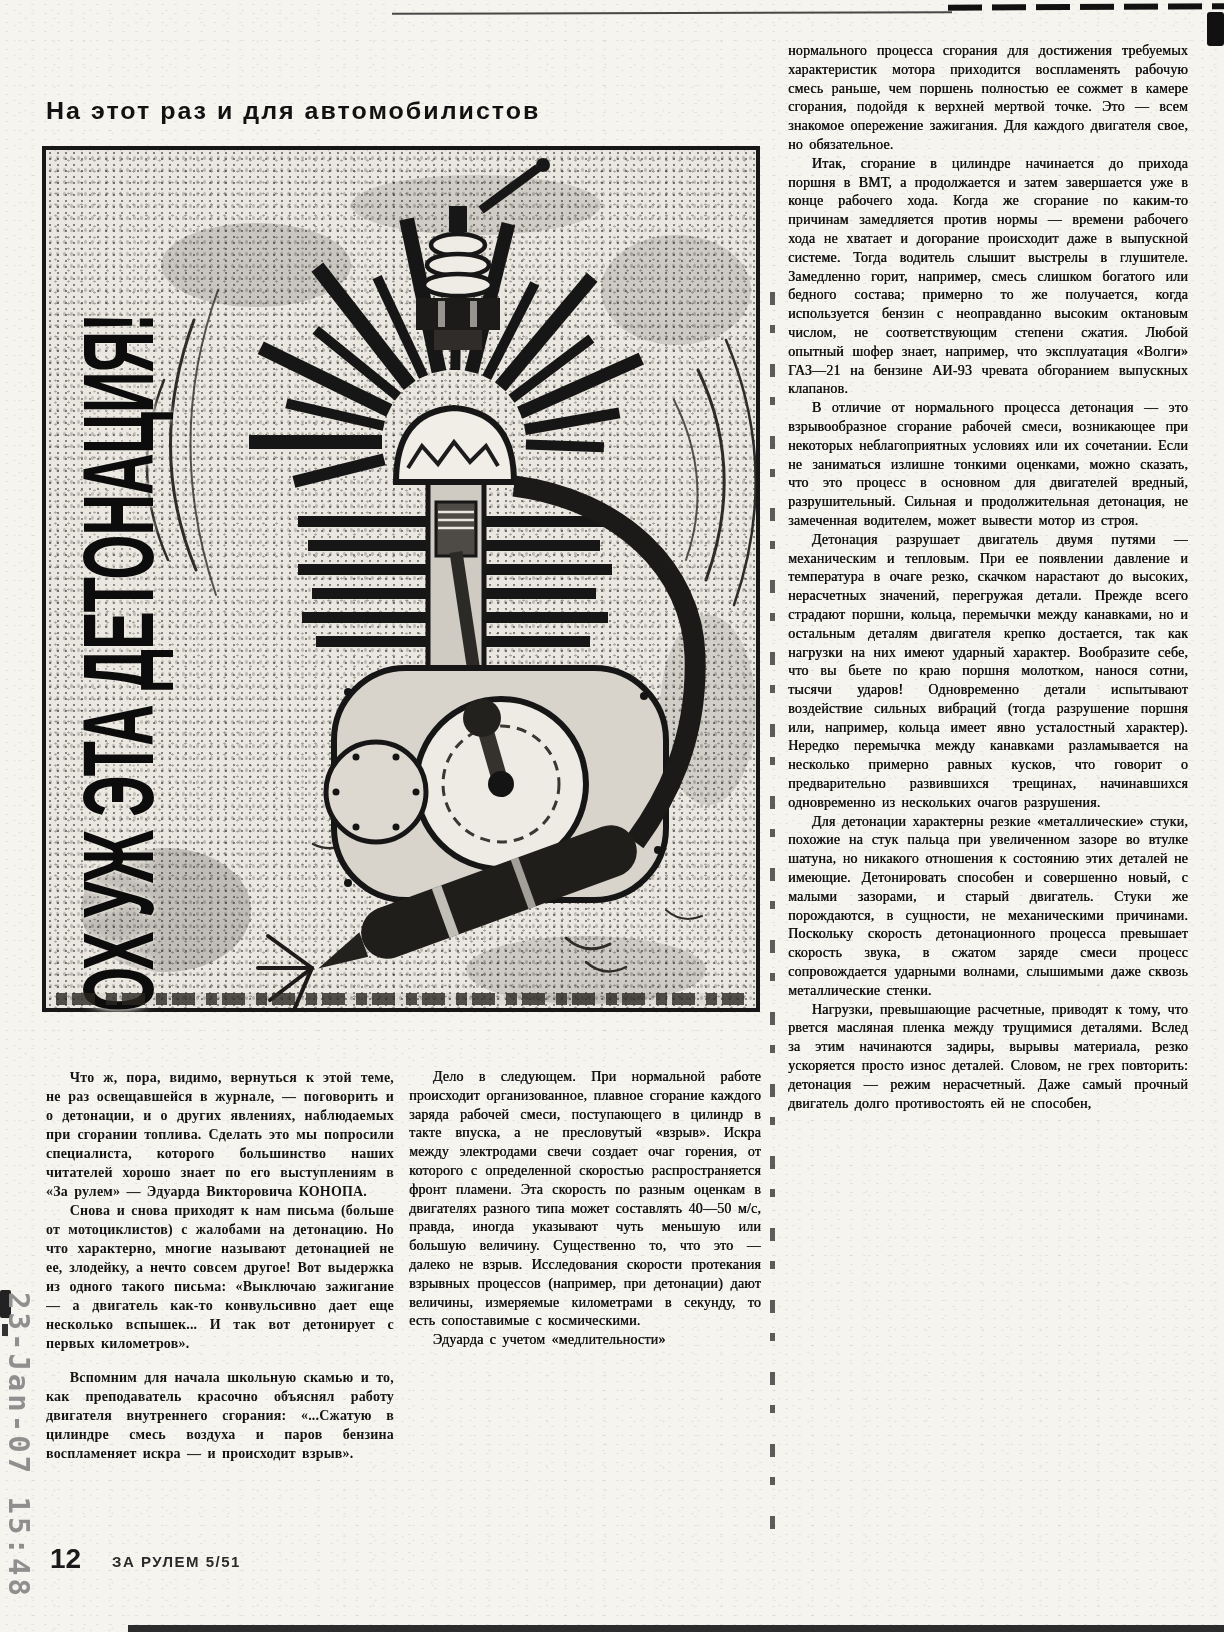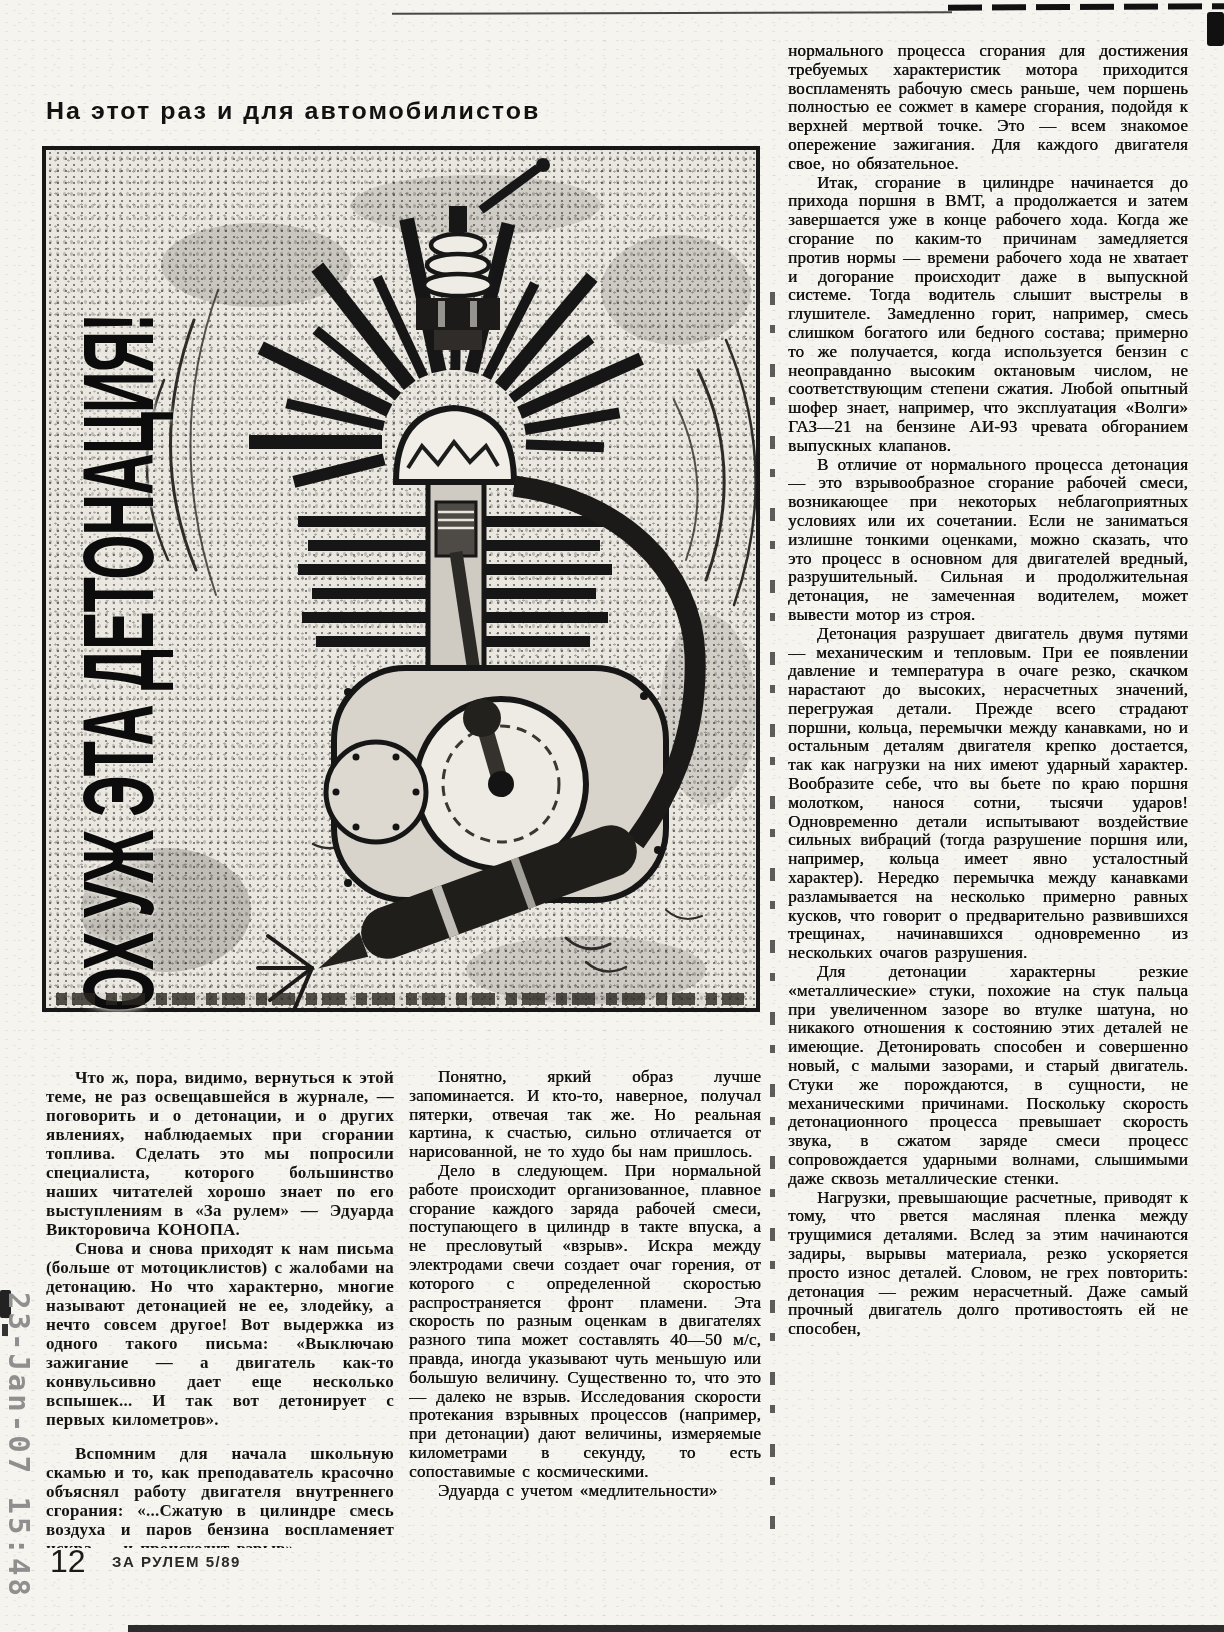--- a/index.html
+++ b/index.html
@@ -44,30 +44,30 @@
   }
   .caption-smudge{
     position:absolute;left:10px;right:12px;bottom:3px;height:12px;
     filter:blur(.6px);opacity:.8;
     background:repeating-linear-gradient(90deg,
       #2a2722 0 11px, rgba(42,39,34,.12) 11px 16px,
       #2a2722 16px 39px, rgba(42,39,34,.08) 39px 50px);
   }
   
   .col{position:absolute;text-align:justify;overflow:hidden;
-       font-size:17px;line-height:18.8px;letter-spacing:.2px;word-spacing:2.5px;color:#141414;}
+       font-size:14px;line-height:18.8px;letter-spacing:.2px;word-spacing:2.5px;color:#141414;}
   .col p{margin:0;text-indent:1.7em;}
   .col1{left:46px;top:1068px;width:348px;height:480px;font-weight:bold;line-height:19px;}
   .col1 p:nth-child(3){margin-top:15px;}
   .col2{left:409px;top:1068px;width:352px;height:482px;text-shadow:.4px 0 0 currentColor;}
   .col3{left:788px;top:42px;width:400px;height:1522px;text-shadow:.4px 0 0 currentColor;}
   .col3 p:first-child{text-indent:0;}
   
   .footer-num{position:absolute;left:50px;top:1543px;
-    font-family:"Liberation Sans",sans-serif;font-weight:normal;font-size:32px;color:#1a1a1a;}
+    font-family:"Liberation Sans",sans-serif;font-weight:bold;font-size:28px;color:#1a1a1a;}
   .footer-issue{position:absolute;left:112px;top:1553px;
     font-family:"Liberation Sans",sans-serif;font-weight:bold;font-size:15px;
     letter-spacing:1.5px;color:#2a2a2a;filter:blur(.35px);}
   
   .watermark{position:absolute;left:2px;top:1292px;width:38px;height:340px;}
   .watermark span{display:inline-block;transform-origin:0 0;
     transform:translate(34px,0) rotate(90deg);white-space:nowrap;
     font-family:"DejaVu Sans Mono",monospace;font-weight:bold;
     font-size:29px;letter-spacing:3px;color:#8f8f8f;filter:blur(.4px);}
   .smudge-a{position:absolute;left:392px;top:12px;width:560px;height:2px;
@@ -222,33 +222,32 @@
     <div class="vtitle">ОХ УЖ ЭТА ДЕТОНАЦИЯ!</div>
     <div class="caption-smudge"></div>
   </div>
 
   <div class="col col1">
       <p>Что ж, пора, видимо, вернуться к этой теме, не раз освещавшейся в журнале, — поговорить и о детонации, и о других явлениях, наблюдаемых при сгорании топлива. Сделать это мы попросили специалиста, которого большинство наших читателей хорошо знает по его выступлениям в «За рулем» — Эдуарда Викторовича КОНОПА.</p>
       <p>Снова и снова приходят к нам письма (больше от мотоциклистов) с жалобами на детонацию. Но что характерно, многие называют детонацией не ее, злодейку, а нечто совсем другое! Вот выдержка из одного такого письма: «Выключаю зажигание — а двигатель как-то конвульсивно дает еще несколько вспышек... И так вот детонирует с первых километров».</p>
       <p>Вспомним для начала школьную скамью и то, как преподаватель красочно объяснял работу двигателя внутреннего сгорания: «...Сжатую в цилиндре смесь воздуха и паров бензина воспламеняет искра — и происходит взрыв».</p>
     </div>
   <div class="col col2">
-      <p>Понятно, яркий образ лучше запоминается. И кто-то, наверное, получал пятерки, отвечая так же. Но реальная картина, к счастью, сильно отличается от нарисованной, не то худо бы нам пришлось.</p>
       <p>Дело в следующем. При нормальной работе происходит организованное, плавное сгорание каждого заряда рабочей смеси, поступающего в цилиндр в такте впуска, а не пресловутый «взрыв». Искра между электродами свечи создает очаг горения, от которого с определенной скоростью распространяется фронт пламени. Эта скорость по разным оценкам в двигателях разного типа может составлять 40—50 м/с, правда, иногда указывают чуть меньшую или большую величину. Существенно то, что это — далеко не взрыв. Исследования скорости протекания взрывных процессов (например, при детонации) дают величины, измеряемые километрами в секунду, то есть сопоставимые с космическими.</p>
       <p>Эдуарда с учетом «медлительности»</p>
     </div>
   <div class="col col3">
       <p>нормального процесса сгорания для достижения требуемых характеристик мотора приходится воспламенять рабочую смесь раньше, чем поршень полностью ее сожмет в камере сгорания, подойдя к верхней мертвой точке. Это — всем знакомое опережение зажигания. Для каждого двигателя свое, но обязательное.</p>
       <p>Итак, сгорание в цилиндре начинается до прихода поршня в ВМТ, а продолжается и затем завершается уже в конце рабочего хода. Когда же сгорание по каким-то причинам замедляется против нормы — времени рабочего хода не хватает и догорание происходит даже в выпускной системе. Тогда водитель слышит выстрелы в глушителе. Замедленно горит, например, смесь слишком богатого или бедного состава; примерно то же получается, когда используется бензин с неоправданно высоким октановым числом, не соответствующим степени сжатия. Любой опытный шофер знает, например, что эксплуатация «Волги» ГАЗ—21 на бензине АИ-93 чревата обгоранием выпускных клапанов.</p>
       <p>В отличие от нормального процесса детонация — это взрывообразное сгорание рабочей смеси, возникающее при некоторых неблагоприятных условиях или их сочетании. Если не заниматься излишне тонкими оценками, можно сказать, что это процесс в основном для двигателей вредный, разрушительный. Сильная и продолжительная детонация, не замеченная водителем, может вывести мотор из строя.</p>
       <p>Детонация разрушает двигатель двумя путями — механическим и тепловым. При ее появлении давление и температура в очаге резко, скачком нарастают до высоких, нерасчетных значений, перегружая детали. Прежде всего страдают поршни, кольца, перемычки между канавками, но и остальным деталям двигателя крепко достается, так как нагрузки на них имеют ударный характер. Вообразите себе, что вы бьете по краю поршня молотком, нанося сотни, тысячи ударов! Одновременно детали испытывают воздействие сильных вибраций (тогда разрушение поршня или, например, кольца имеет явно усталостный характер). Нередко перемычка между канавками разламывается на несколько примерно равных кусков, что говорит о предварительно развившихся трещинах, начинавшихся одновременно из нескольких очагов разрушения.</p>
       <p>Для детонации характерны резкие «металлические» стуки, похожие на стук пальца при увеличенном зазоре во втулке шатуна, но никакого отношения к состоянию этих деталей не имеющие. Детонировать способен и совершенно новый, с малыми зазорами, и старый двигатель. Стуки же порождаются, в сущности, не механическими причинами. Поскольку скорость детонационного процесса превышает скорость звука, в сжатом заряде смеси процесс сопровождается ударными волнами, слышимыми даже сквозь металлические стенки.</p>
       <p>Нагрузки, превышающие расчетные, приводят к тому, что рвется масляная пленка между трущимися деталями. Вслед за этим начинаются задиры, вырывы материала, резко ускоряется просто износ деталей. Словом, не грех повторить: детонация — режим нерасчетный. Даже самый прочный двигатель долго противостоять ей не способен,</p>
     </div>
 
   <div class="footer-num">12</div>
-  <div class="footer-issue">ЗА РУЛЕМ 5/89</div>
+  <div class="footer-issue">ЗА РУЛЕМ 5/51</div>
 
   <div class="watermark">
     <span>23-Jan-07 15:48</span>
   </div>
 
 </div>
 
 </body></html>

